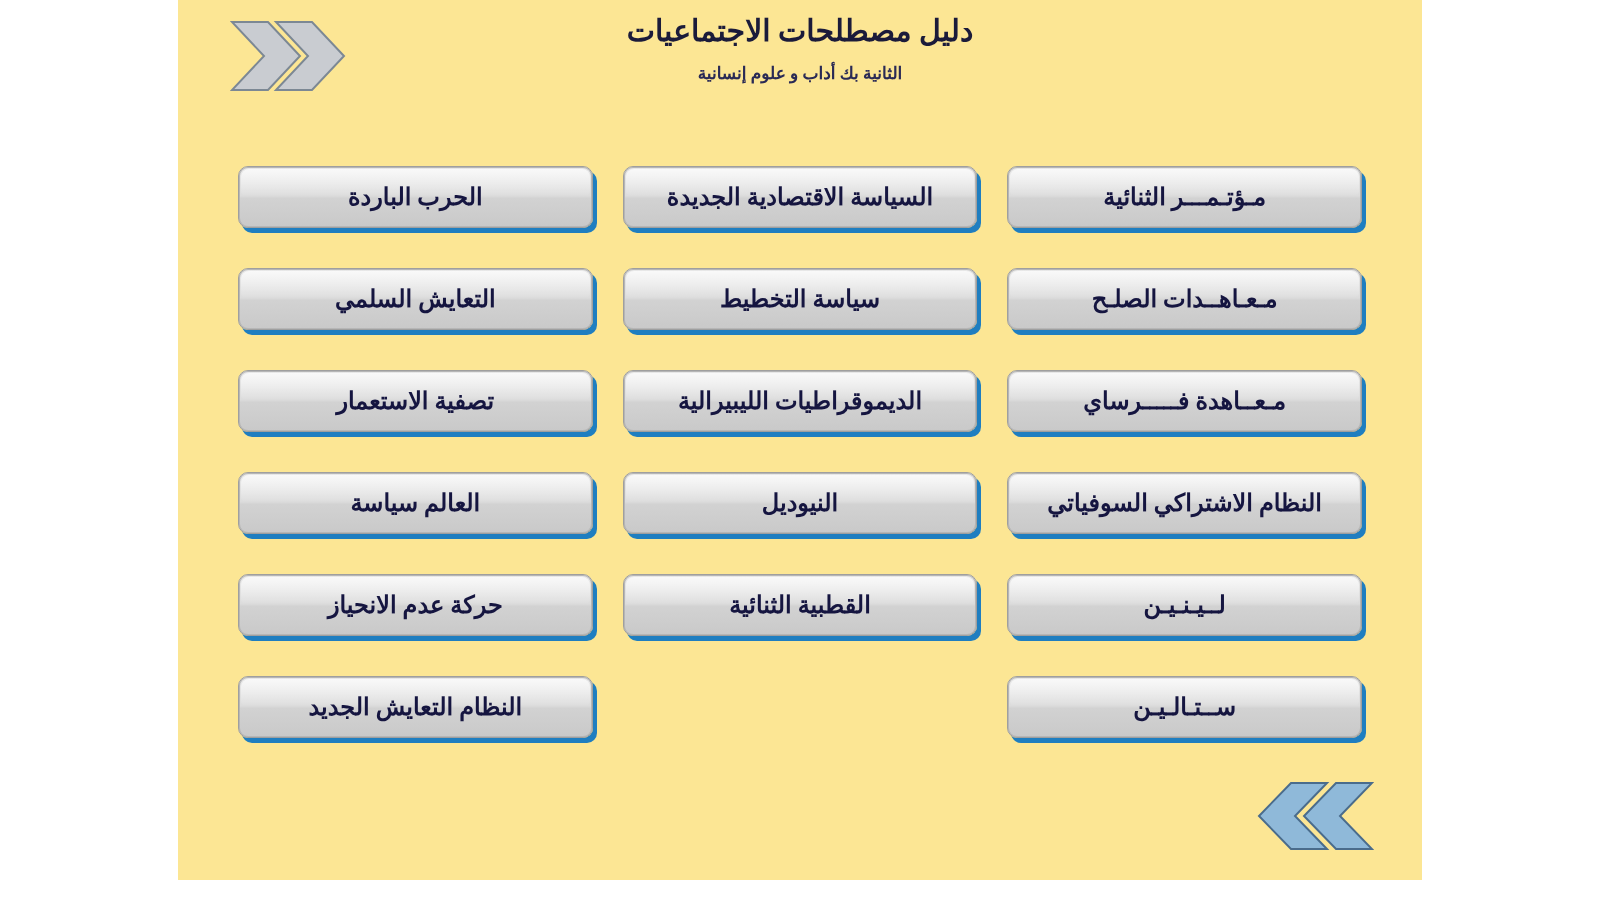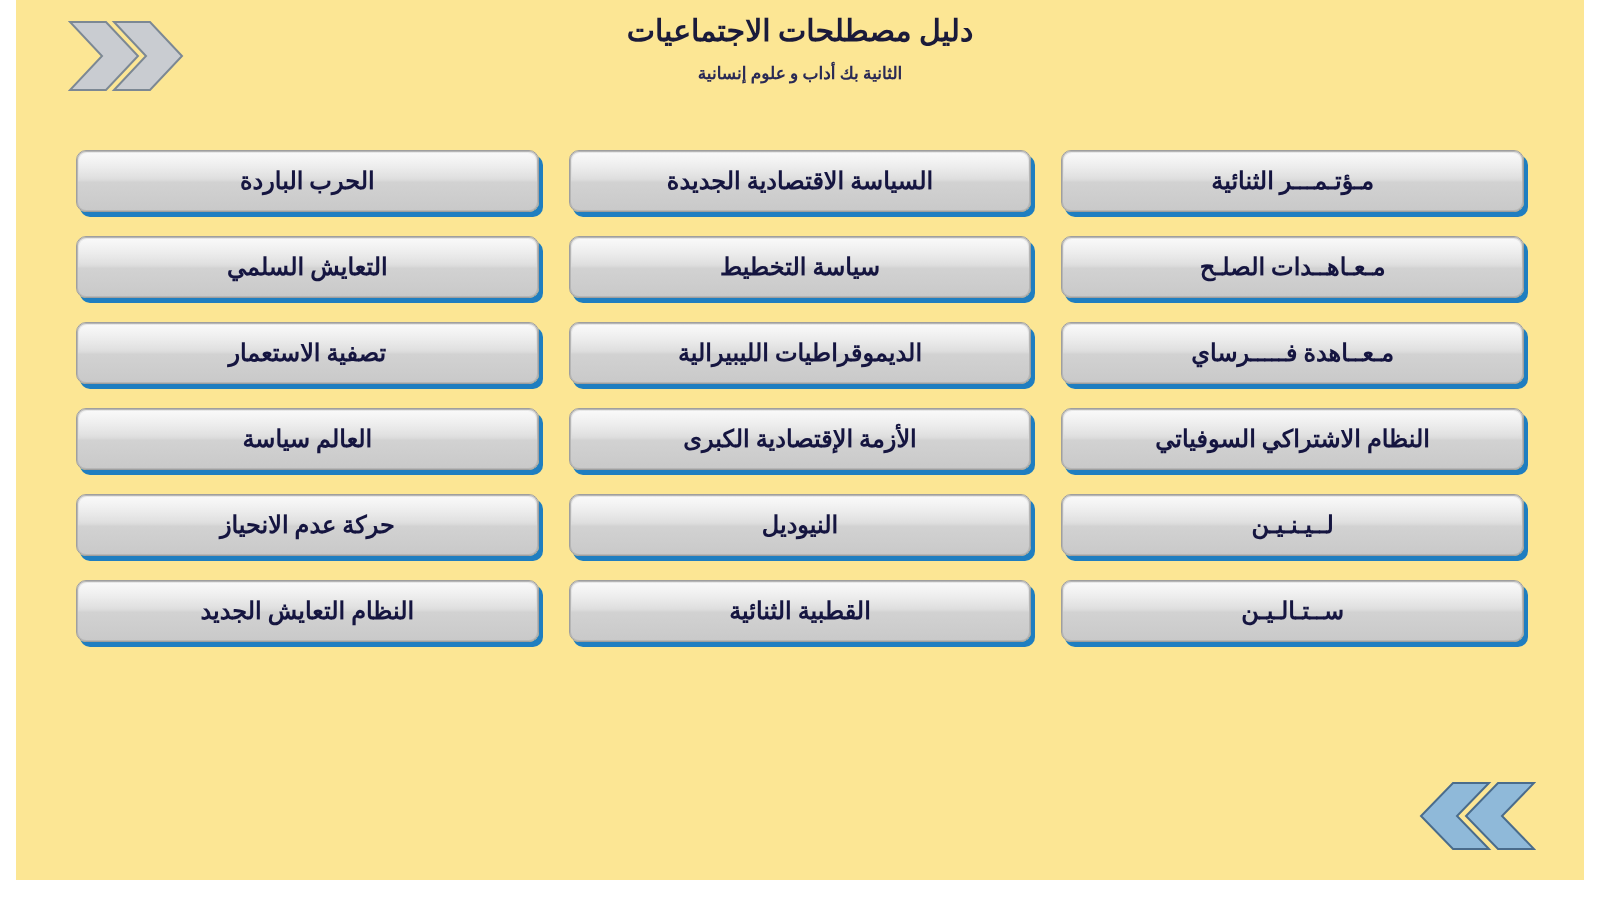--- a/index.html
+++ b/index.html
@@ -8,21 +8,21 @@
   }
   body {
     width: 1600px;
     height: 900px;
     background: #ffffff;
     font-family: "Liberation Serif", serif;
     overflow: hidden;
   }
   .slide {
     position: relative;
-    width: 1568px;
+    width: 1244px;
     height: 880px;
     margin: 0 auto;
     background: #fce694;
     box-sizing: border-box;
     overflow: hidden;
   }
   
   .header {
     position: absolute;
     top: 14px;
@@ -93,20 +93,21 @@
     text-align: center;
     color: #151540;
     font-family: "Liberation Serif", serif;
     font-size: 25px;
     font-weight: bold;
     cursor: pointer;
     user-select: none;
     padding: 0 10px;
     box-sizing: border-box;
     white-space: nowrap;
+    margin-top: 16px;
   }
   .term-btn::after {
     content: "";
     position: absolute;
     inset: 2px 2px auto 2px;
     height: 44%;
     border-radius: 8px 8px 4px 4px;
     background: linear-gradient(180deg, rgba(255,255,255,0.75), rgba(255,255,255,0.05));
     pointer-events: none;
   }
@@ -173,23 +174,20 @@
       <div class="term-btn">
           <span class="term-label">السياسة الاقتصادية الجديدة</span>
         </div>
       <div class="term-btn">
           <span class="term-label">سياسة التخطيط</span>
         </div>
       <div class="term-btn">
           <span class="term-label">الديموقراطيات الليبيرالية</span>
         </div>
       <div class="term-btn">
-          <span class="term-label">الأزمة الإقتصادية الكبرى</span>
-        </div>
-      <div class="term-btn">
           <span class="term-label">النيوديل</span>
         </div>
       <div class="term-btn">
           <span class="term-label">القطبية الثنائية</span>
         </div>
     </div>
 
     <div class="column col-1">
       <div class="term-btn">
           <span class="term-label">الحرب الباردة</span>

